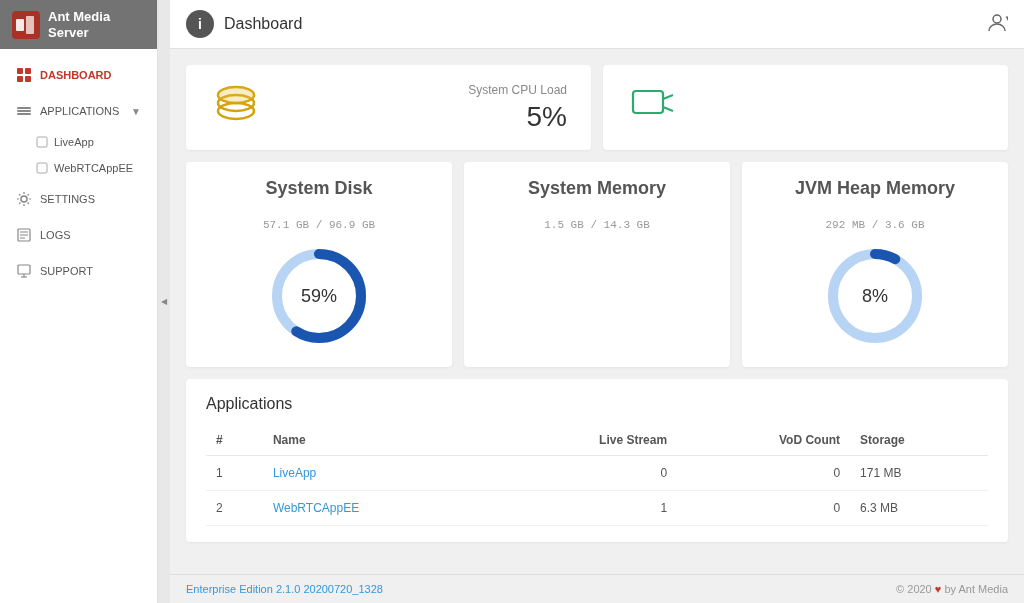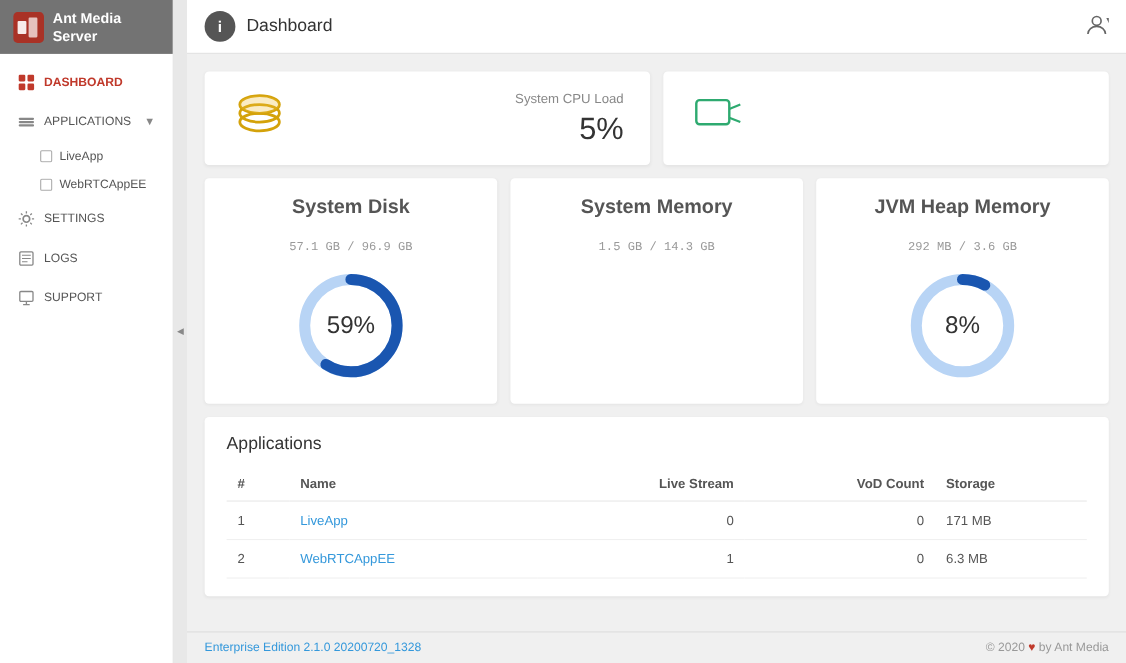--- a/index.html
+++ b/index.html
@@ -187,21 +187,21 @@
     .gauge-container {
       position: relative;
       width: 110px;
       height: 110px;
     }
     .gauge-label {
       position: absolute;
       top: 50%;
       left: 50%;
       transform: translate(-50%, -50%);
-      font-size: 22px;
+      font-size: 18px;
       font-weight: 500;
       color: #333;
     }
 
     
     .apps-section {
       background: #fff;
       border-radius: 4px;
       padding: 16px 20px;
       box-shadow: 0 1px 3px rgba(0,0,0,0.05);

